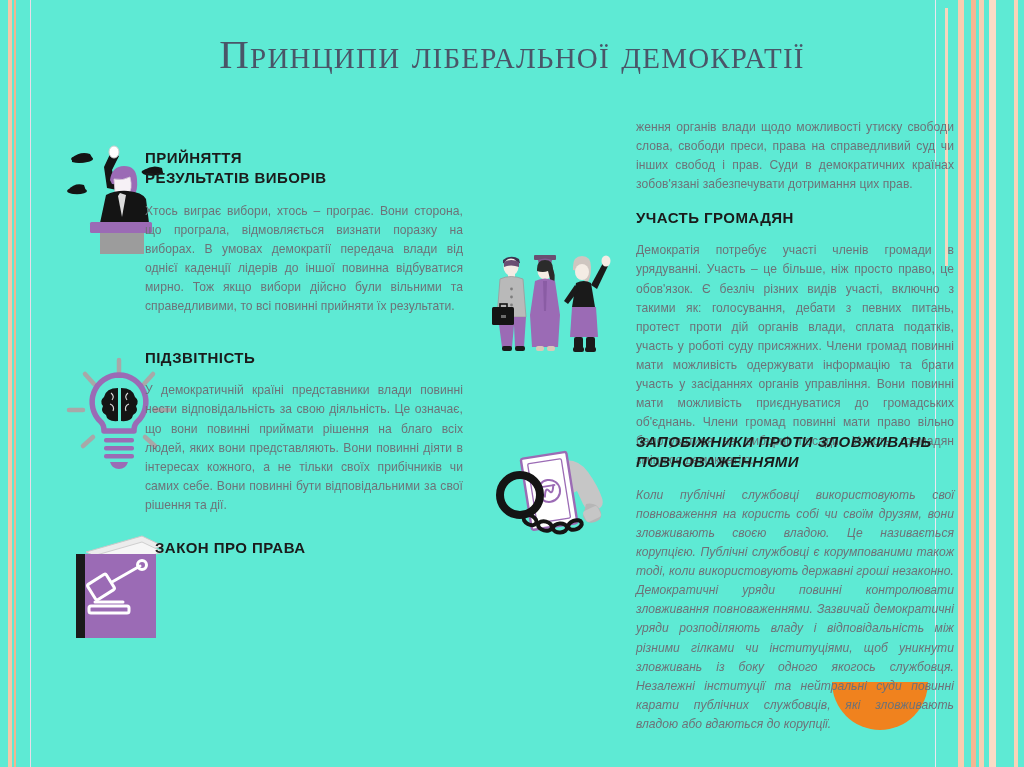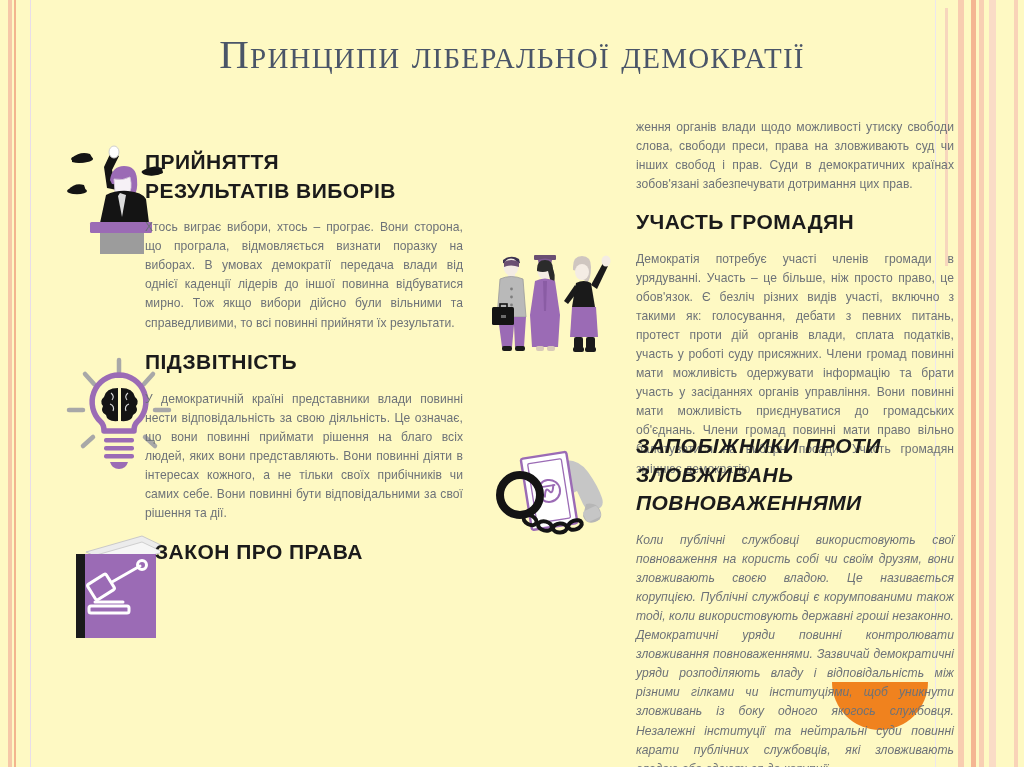--- a/index.html
+++ b/index.html
@@ -2,21 +2,21 @@
 <html><head>
 <meta charset="utf-8">
 <style>
   html,body{margin:0;padding:0;}
   body{
     width:1024px;height:767px;
     background:#ffffff;
     font-family:"Liberation Sans", sans-serif;
     overflow:hidden;position:relative;
   }
-  .slide{position:absolute;inset:0;background:#fef9c3;}
+  .slide{position:absolute;inset:0;background:#5eead4;}
 
   
   .stripe{position:absolute;top:0;bottom:0;}
   .s-l1{left:8px;width:4px;background:#f6c8a8;}
   .s-l2{left:14px;width:2px;background:#f3b48e;}
   .s-l3{left:30px;width:1px;background:#e8ddea;}
 
   .s-r1{right:76px;width:3px;background:#f7d6bd;top:8px;bottom:auto;height:258px;}
   .s-r2{right:60px;width:6px;background:#f8cdb0;}
   .s-r3{right:48px;width:5px;background:#f4b692;}
@@ -47,21 +47,21 @@
   
   .col{position:absolute;top:0;}
   .col-left{left:32px;width:440px;}
   .col-right{left:490px;width:470px;}
 
   .block{position:absolute;}
   .art{position:absolute;}
 
   h2.head{
     margin:0 0 13px 0;
-    font-size:21px;
+    font-size:15px;
     font-weight:bold;
     color:#1b1b1b;
     letter-spacing:.45px;
     line-height:1.36;
     text-transform:uppercase;
   }
   p.body{
     margin:0;
     font-size:12.1px;
     line-height:1.58;
@@ -199,21 +199,21 @@
     </div>
 
     <div class="block b3">
       <h2 class="head">ЗАКОН ПРО ПРАВА</h2>
     </div>
   </div>
 
   <div class="col col-right">
 
     <div class="block r0">
-      <p class="body">ження органів влади щодо можливості утиску свободи слова, свободи преси, права на зловживають суд чи інших свобод і прав. Суди в демократичних країнах зобов'язані забезпечувати дотримання цих прав.</p>
+      <p class="body">ження органів влади щодо можливості утиску свободи слова, свободи преси, права на справедливий суд чи інших свобод і прав. Суди в демократичних країнах зобов'язані забезпечувати дотримання цих прав.</p>
     </div>
 
     <div class="art ar1">
       <svg viewBox="0 0 122 120" width="122" height="120">
 
         <g>
           <path d="M13 15 q8 -6 16 -1 l1 4 q-9 3 -17 0 z" fill="#3c3350"></path>
           <ellipse cx="21" cy="22" rx="7.5" ry="8.5" fill="#f4ece4"></ellipse>
           <path d="M14 17 q7 -4 15 0 l0 5 q-8 -3 -15 0 z" fill="#6a4f72"></path>
           <rect x="18" y="29" width="7" height="5" fill="#f4ece4"></rect>

